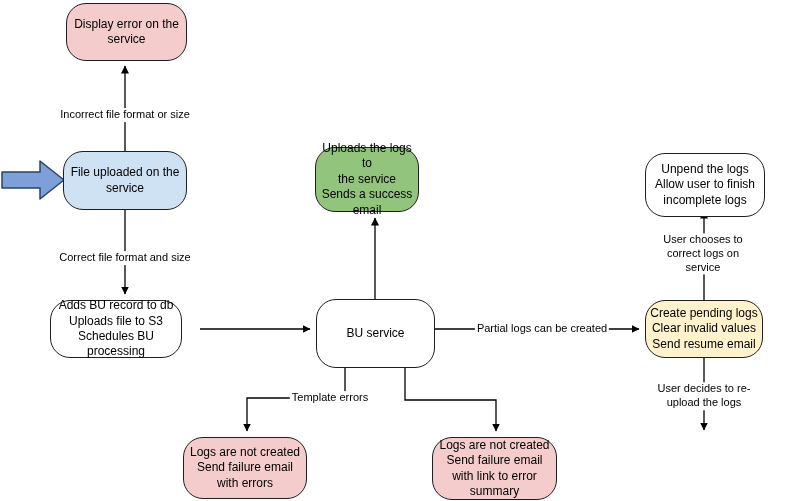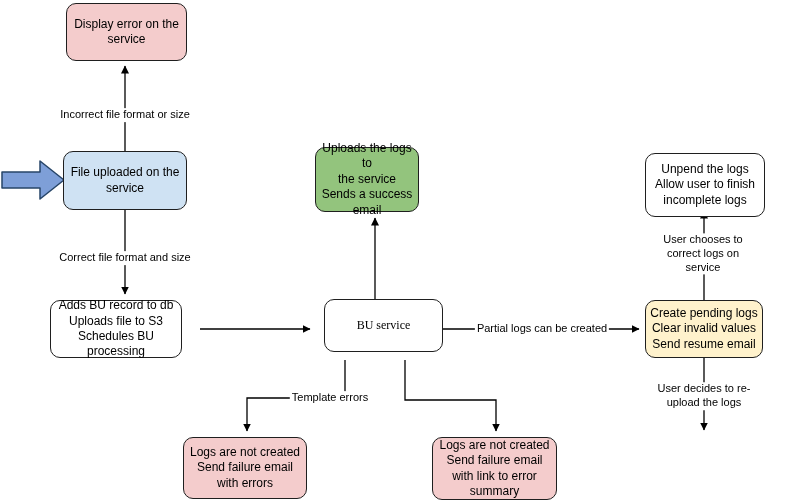--- a/index.html
+++ b/index.html
@@ -10,21 +10,21 @@
     overflow: hidden;
     background: #ffffff;
     font-family: "Liberation Sans", sans-serif;
     color: #000000;
   }
   #wires { position: absolute; left: 0; top: 0; width: 801px; height: 501px; }
   .node {
     position: absolute;
     box-sizing: border-box;
     border: 1px solid var(--node-border);
-    border-radius: 10px;
+    border-radius: 20px;
     background: #ffffff;
     display: flex;
     align-items: center;
     justify-content: center;
     text-align: center;
     font-size: 12px;
     line-height: 1.28;
     white-space: pre-line;
     padding: 2px 4px;
   }
@@ -83,21 +83,21 @@
   <div class="edge-label" style="left:703px; top:254px;">User chooses to correct logs on service</div>
   <div class="edge-label" style="left:704px; top:396px;">User decides to re-upload the logs</div>
 
   <div class="node pink" style="left:66px;  top:3px;   width:121px; height:58px;">Display error on the
 service</div>
   <div class="node blue" style="left:63px;  top:151px; width:124px; height:59px;">File uploaded on the
 service</div>
   <div class="node" style="left:50px;  top:300px; width:132px; height:58px;">Adds BU record to db
 Uploads file to S3
 Schedules BU processing</div>
-  <div class="node" style="left:324px; top:299px; width:119px; height:53px;font-family:Liberation Serif, serif;">BU service</div>
+  <div class="node" style="left:316px; top:299px; width:119px; height:69px;">BU service</div>
   <div class="node green" style="left:315px; top:147px; width:104px; height:65px;">Uploads the logs to
 the service
 Sends a success
 email</div>
   <div class="node" style="left:645px; top:153px; width:120px; height:64px;">Unpend the logs
 Allow user to finish
 incomplete logs</div>
   <div class="node yellow" style="left:645px; top:300px; width:118px; height:58px;">Create pending logs
 Clear invalid values
 Send resume email</div>

